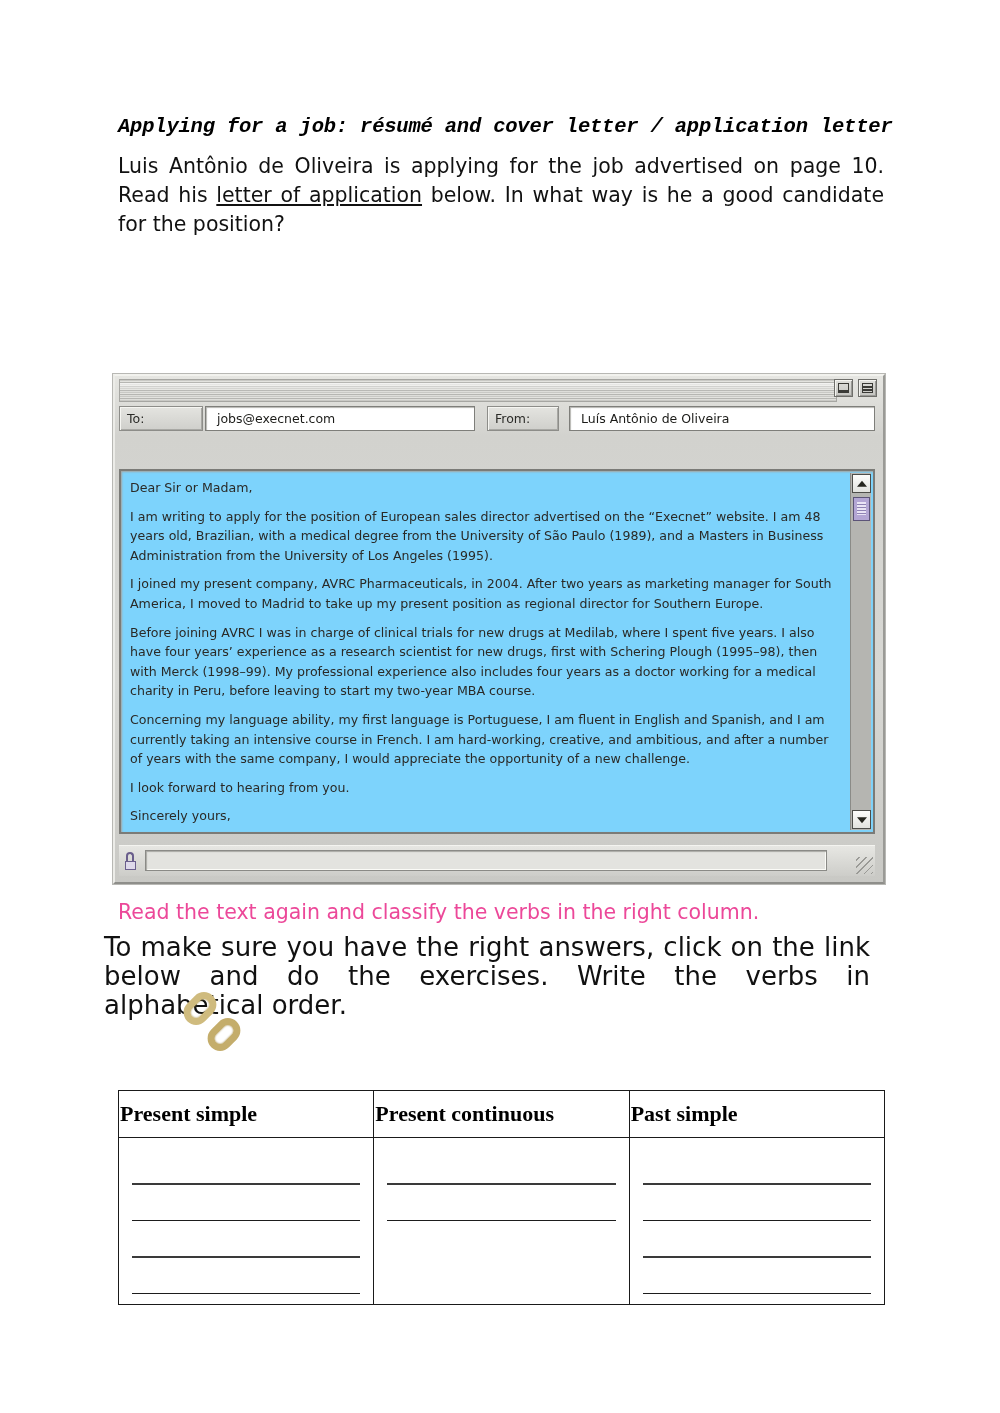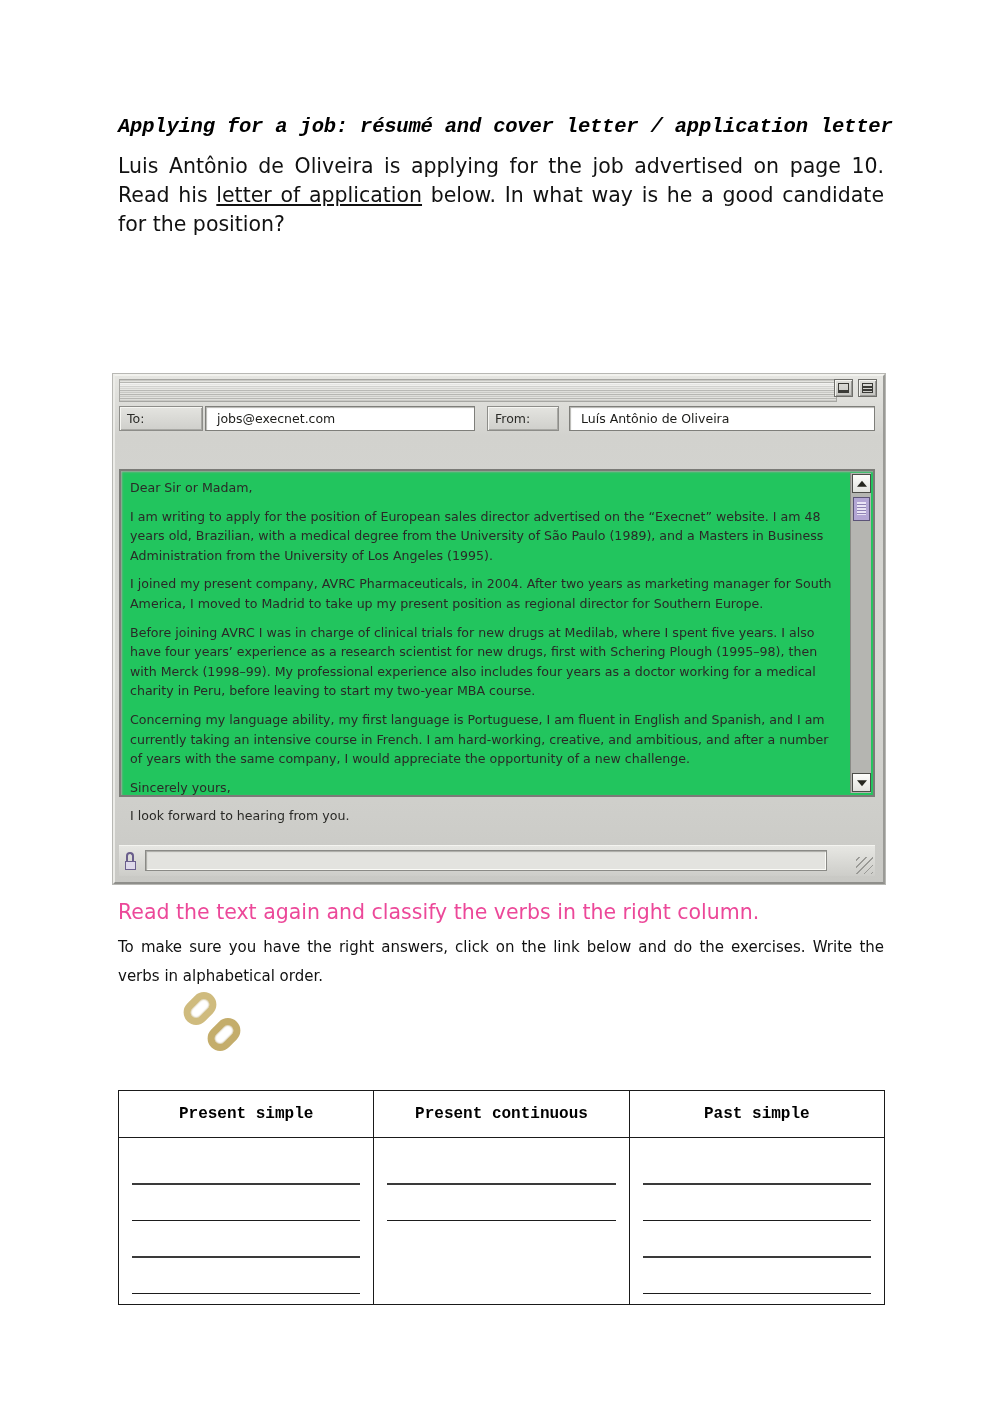--- a/index.html
+++ b/index.html
@@ -206,22 +206,22 @@
   .inp-subj  { left: 86px;  width: 276px; }
   .inp-from  { left: 450px; width: 306px; }
   .inp-blank { left: 450px; width: 306px; }
 
   
   .body-pane {
     position: absolute;
     left: 6px;
     top: 95px;
     width: 756px;
-    height: 328px;
-    background: #22c55e;
+    height: 365px;
+    background: #7dd3fc;
     border: 2px solid #7b7b77;
     box-shadow: inset 1px 1px 2px #a5a5a1;
     box-sizing: border-box;
   }
   .body-text {
     position: absolute;
     left: 9px;
     top: 7px;
     width: 710px;
     height: 350px;
@@ -357,24 +357,24 @@
     position: absolute;
     left: 118px;
     top: 898px;
     width: 766px;
     font-size: 20.5px;
     line-height: 29px;
     color: #ec4899;
   }
   .instr-2 {
     position: absolute;
-    left: 118px;
+    left: 104px;
     top: 933px;
     width: 766px;
-    font-size: 15px;
+    font-size: 26px;
     line-height: 29px;
     text-align: justify;
     color: #111;
   }
 
   
   .link-icon {
     position: absolute;
     left: 180px;
     top: 990px;
@@ -408,25 +408,25 @@
     position: absolute;
     left: 118px;
     top: 1090px;
     width: 767px;
     border-collapse: collapse;
     table-layout: fixed;
   }
   .verbs-table th {
     border: 1.6px solid #1a1a1a;
     height: 44px;
-    font-size: 16px;
+    font-size: 22px;
     font-weight: bold;
-    text-align: center;
+    text-align: left;
     color: #000;
-    font-family: Liberation Mono, monospace;
+    font-family: Liberation Serif, serif;
   }
   .verbs-table td {
     border: 1.6px solid #1a1a1a;
     height: 145px;
     vertical-align: top;
     padding: 14px 13px 6px 13px;
   }
   .blank-line {
     height: 31px;
     border-bottom: 2px solid #3a3a3a;
@@ -470,22 +470,22 @@
       </div>
     </div>
 
     <div class="body-pane">
       <div class="body-text">
         <p>Dear Sir or Madam,</p>
         <p>I am writing to apply for the position of European sales director advertised on the “Execnet” website. I am 48 years old, Brazilian, with a medical degree from the University of São Paulo (1989), and a Masters in Business Administration from the University of Los Angeles (1995).</p>
         <p>I joined my present company, AVRC Pharmaceuticals, in 2004. After two years as marketing manager for South America, I moved to Madrid to take up my present position as regional director for Southern Europe.</p>
         <p>Before joining AVRC I was in charge of clinical trials for new drugs at Medilab, where I spent five years. I also have four years’ experience as a research scientist for new drugs, first with Schering Plough (1995–98), then with Merck (1998–99). My professional experience also includes four years as a doctor working for a medical charity in Peru, before leaving to start my two-year MBA course.</p>
         <p>Concerning my language ability, my first language is Portuguese, I am fluent in English and Spanish, and I am currently taking an intensive course in French. I am hard-working, creative, and ambitious, and after a number of years with the same company, I would appreciate the opportunity of a new challenge.</p>
+        <p>I look forward to hearing from you.</p>
         <p>Sincerely yours,</p>
-        <p>I look forward to hearing from you.</p>
 
       </div>
 
       <div class="vscroll">
         <div class="scroll-btn up">
           <span class="arrow-up"></span>
         </div>
         <div class="scroll-thumb">
           <span class="grip"></span>
         </div>

